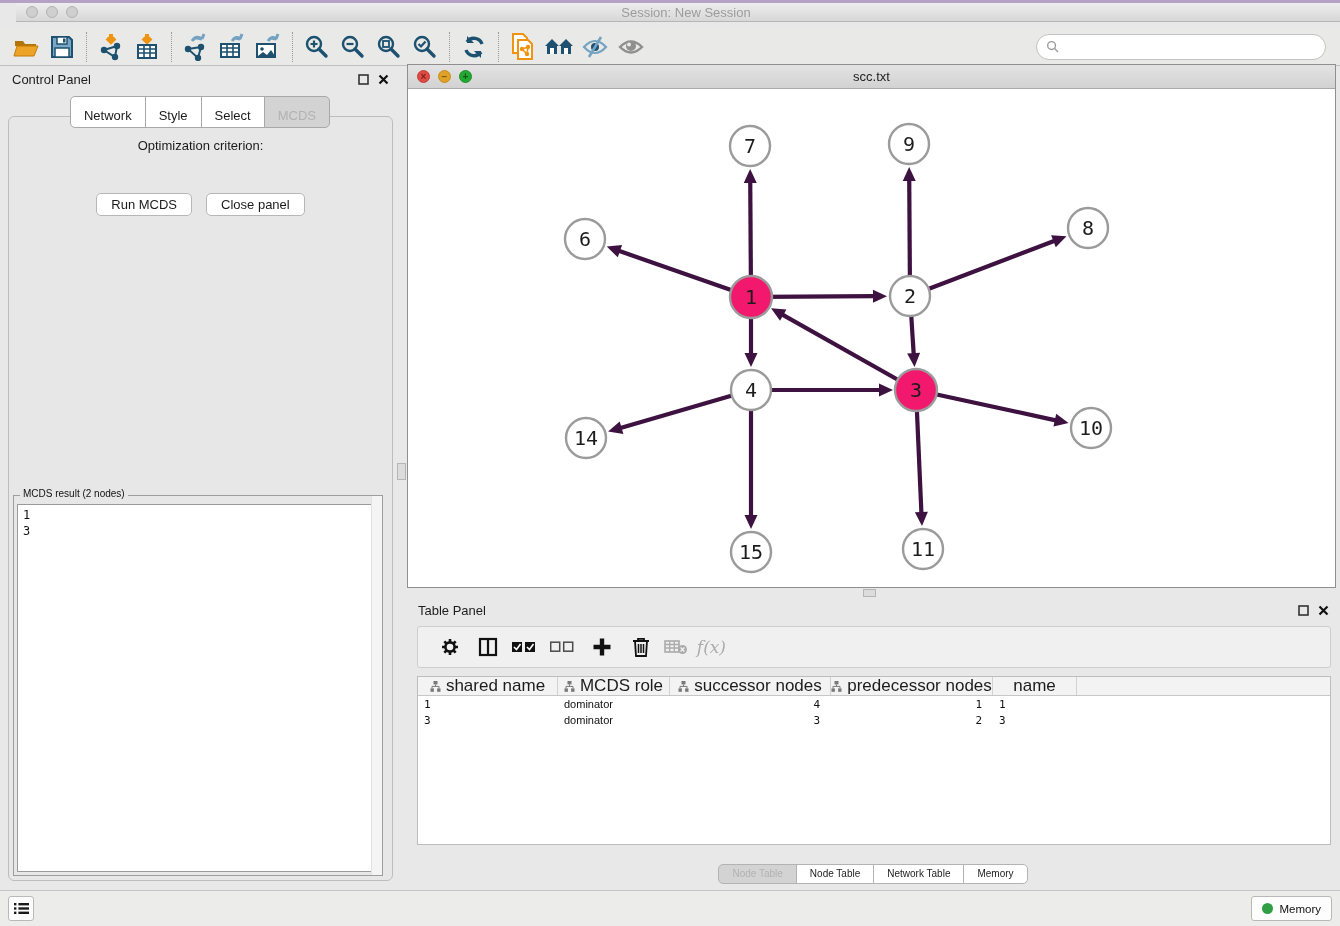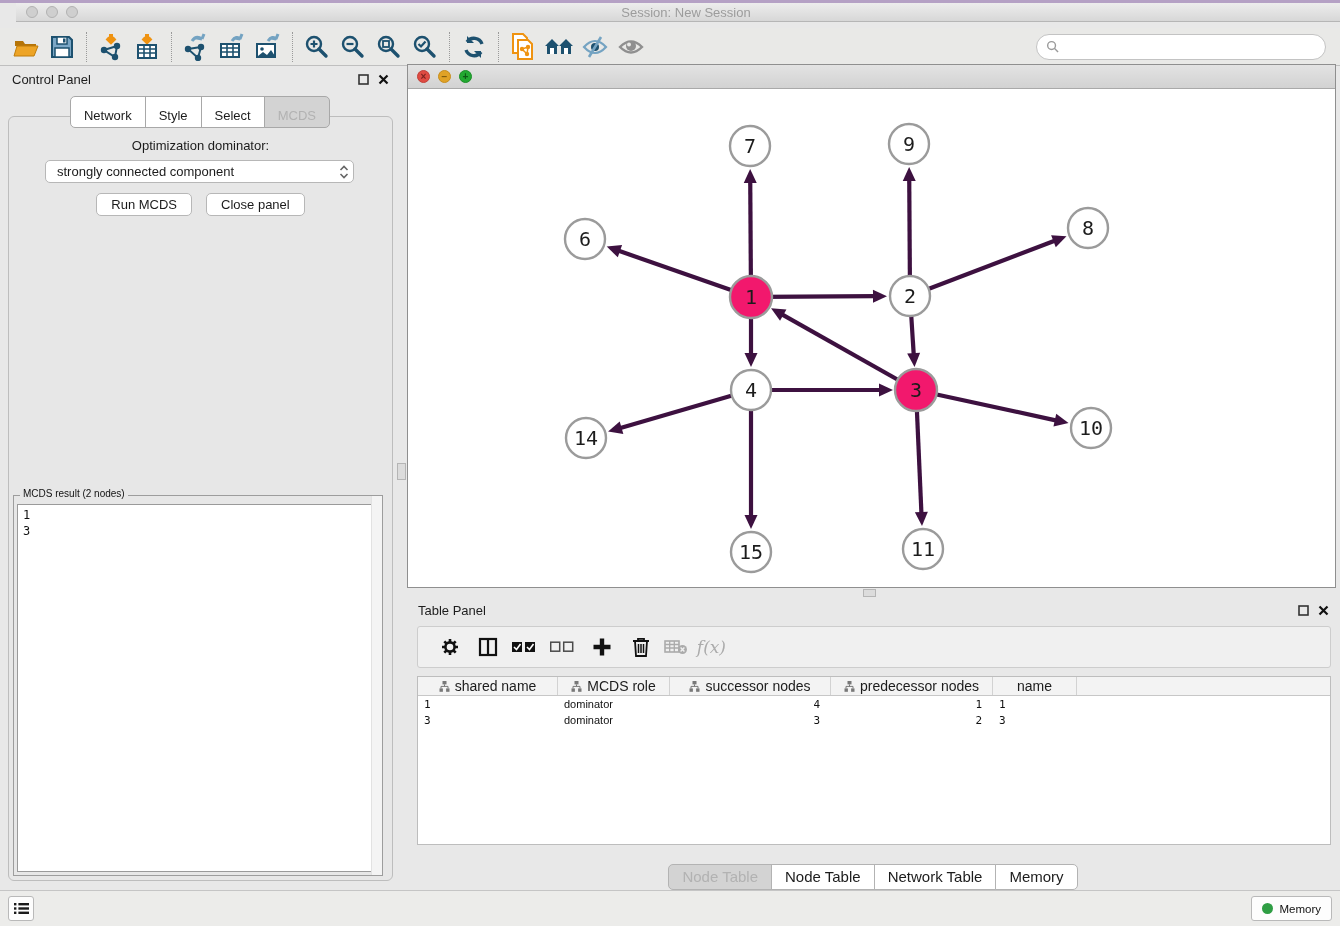--- a/index.html
+++ b/index.html
@@ -81,29 +81,29 @@
   .table-panel { position:absolute; left:407px; top:598px; width:933px; height:292px; background:#e8e8e8; }
   .tp-header { height:24px; display:flex; align-items:center; padding:0 11px; }
   .tp-title { font-size:13px; color:#1d1d1d; }
   .tp-toolbar { position:absolute; left:10px; right:9px; top:28px; height:42px; background:#f0f0f0;
       border:1px solid #cdcdcd; border-radius:3px; display:flex; align-items:center; padding:0 8px; gap:4px; }
   .ttbtn { width:34px; height:32px; display:flex; align-items:center; justify-content:flex-end; }
   .fx { font-family:"DejaVu Serif",serif; font-style:italic; font-size:17px; color:#ababab; }
   .grid-table { position:absolute; left:10px; right:9px; top:78px; height:169px; background:#fff;
       border:1px solid #bdbdbd; overflow:hidden; }
   .thead { display:flex; height:19px; background:#f3f3f3; border-bottom:1px solid #c7c7c7; }
-  .th { display:flex; align-items:center; justify-content:center; gap:5px; font-size:14px; color:#1c1c1c;
+  .th { display:flex; align-items:center; justify-content:center; gap:5px; font-size:17px; color:#1c1c1c;
       border-right:1px solid #d2d2d2; }
   .trow { display:flex; height:16px; align-items:center; }
   .td { font-size:11px; color:#111; font-family:"DejaVu Sans Mono",monospace; padding:0 6px; overflow:hidden; }
   .c0 { width:140px; } .c1 { width:112px; } .c2 { width:161px; } .c3 { width:162px; } .c4 { width:84px; }
   .td.c2,.td.c3 { text-align:right; padding-right:11px; }
   .td.c1 { font-family:"Liberation Sans",sans-serif; }
   .tp-tabs { position:absolute; left:0; right:0; top:266px; display:flex; justify-content:center; }
-  .tp-tab { border:1px solid #b3b3b3; background:#fff; color:#1c1c1c; font-size:15px;
+  .tp-tab { border:1px solid #b3b3b3; background:#fff; color:#1c1c1c; font-size:10px;
       padding:3px 13px 4px; margin-left:-1px; }
   .tp-tab:first-child { border-radius:5px 0 0 5px; }
   .tp-tab:last-child { border-radius:0 5px 5px 0; }
   .tp-tab.active { background:#d3d3d3; color:#b2b2b2; }
 
   
   .statusbar { position:absolute; left:0; bottom:0; width:100%; height:36px; background:#ececea;
       border-top:1px solid #c5c5c5; display:flex; align-items:center; padding:15px 8px; }
   .sb-btn { background:#fdfdfd; border:1px solid #b9b9b9; border-radius:3px; height:25px;
       display:flex; align-items:center; justify-content:center; }
@@ -277,28 +277,21 @@
         </svg>
       </span>
     </div>
     <div class="cp-tabs">
       <div class="cp-tab">Network</div>
       <div class="cp-tab">Style</div>
       <div class="cp-tab">Select</div>
       <div class="cp-tab active">MCDS</div>
     </div>
     <div class="cp-pane">
-      <div class="opt-label">Optimization dominator:</div>
-      <div class="combo">
-        <span class="combo-text">strongly connected component</span>
-        <svg width="10" height="16" viewBox="0 0 10 16">
-          <path d="M1.5 6 L5 2.5 L8.5 6" fill="none" stroke="#666" stroke-width="1.6"></path>
-          <path d="M1.5 10 L5 13.5 L8.5 10" fill="none" stroke="#666" stroke-width="1.6"></path>
-        </svg>
-      </div>
+      <div class="opt-label">Optimization criterion:</div>
       <div class="btn-row">
         <button class="mac-btn">Run MCDS</button>
         <button class="mac-btn">Close panel</button>
       </div>
       <div class="result-group">
         <span class="result-label">MCDS result (2 nodes)</span>
         <div class="result-area">1
 3</div>
         <div class="result-scroll"></div>
       </div>
@@ -308,20 +301,21 @@
   <div class="vsplit-grip"></div>
   <div class="hsplit-grip"></div>
 
   <div class="net-window">
     <div class="net-titlebar">
       <div class="net-tl-group">
         <span class="ntl red">×</span>
         <span class="ntl yellow">−</span>
         <span class="ntl green">+</span>
       </div>
+      <div class="net-title">scc.txt</div>
     </div>
     <div class="net-canvas">
       <svg id="graph-svg" width="927" height="499" viewBox="0 0 927 499">
           <g>
             <line x1="343" y1="208" x2="342.2317829967884" y2="91.9992325150481" stroke="#3d1140" stroke-width="4.2"></line>
             <polygon points="342.15231454074666,79.99949565274589 348.7448852065424,93.95614324507586 335.7451702723817,94.0422340724544" fill="#3d1140"></polygon>
           </g>
           <g>
             <line x1="343" y1="208" x2="210.04124397421378" y2="161.54453102713495" stroke="#3d1140" stroke-width="4.2"></line>
             <polygon points="198.71281746876906,157.5864061035458 214.07329939206534,156.06798749061724 209.7853307248438,168.34044953818236" fill="#3d1140"></polygon>

